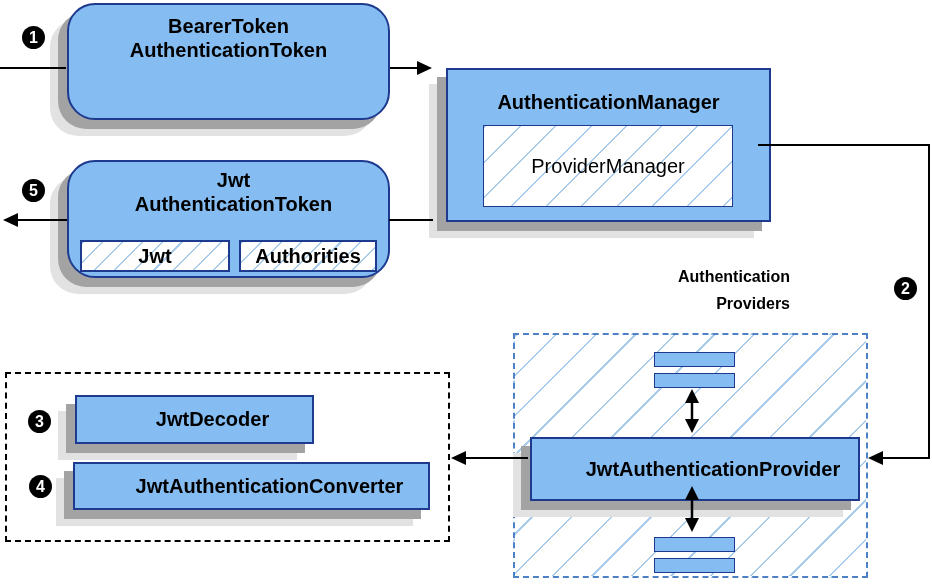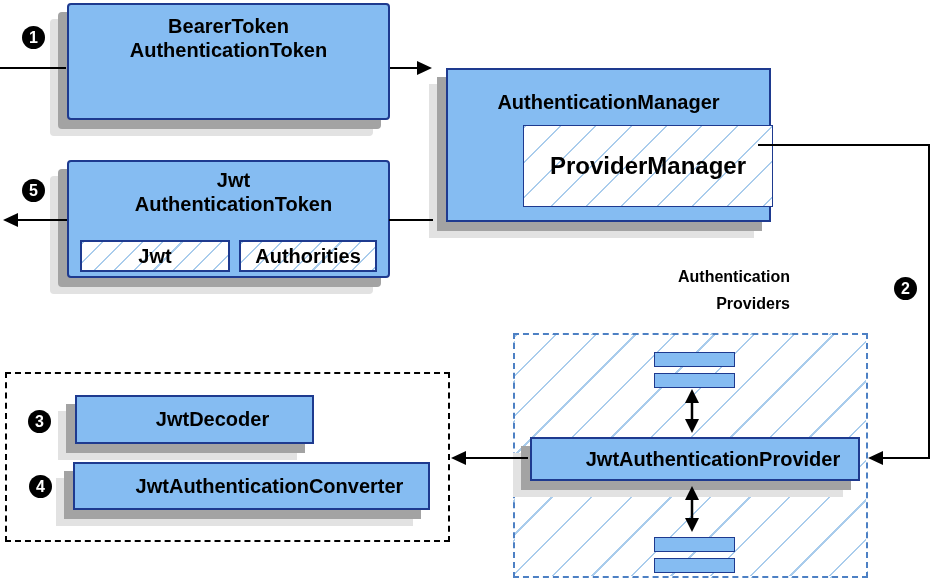--- a/index.html
+++ b/index.html
@@ -14,21 +14,21 @@
   }
   .node {
     position: absolute;
     background: #85BCF2;
     border: 2px solid #1E3A8F;
     box-sizing: border-box;
     box-shadow: -9px 9px 0 0 #A3A3A3, -17px 16px 0 0 #E2E2E2;
     font-weight: bold;
     text-align: center;
   }
-  .rounded { border-radius: 4px; }
+  .rounded { border-radius: 28px; }
   .node-title {
     font-size: 20px;
     line-height: 24px;
     font-weight: bold;
     white-space: pre-line;
     text-align: center;
   }
   .chip {
     position: absolute;
     box-sizing: border-box;
@@ -42,26 +42,25 @@
     align-items: center;
     justify-content: center;
   }
   .inner-hatched {
     position: absolute;
     box-sizing: border-box;
     border: 1.5px solid #1E3A8F;
     background:
       repeating-linear-gradient(135deg, #A9CCEC 0 1.5px, transparent 1.5px 25px),
       #ffffff;
-    font-size: 24px;
-    font-weight: bold;
-    display: flex;
-    align-items: center;
-    justify-content: center;
-    margin-left: 40px;
+    font-size: 20px;
+    font-weight: normal;
+    display: flex;
+    align-items: center;
+    justify-content: center;
   }
   .providers-area {
     position: absolute;
     left: 513px; top: 333px; width: 355px; height: 245px;
     box-sizing: border-box;
     border: 2px dashed #4D80C4;
     background:
       repeating-linear-gradient(135deg, #A9CCEC 0 1.6px, transparent 1.6px 28px),
       #ffffff;
   }
@@ -149,21 +148,21 @@
       <span>Authorities</span>
     </div>
   </div>
 
   <div class="free-label" style="left:595px; top:263px; width:195px;">Authentication
 Providers</div>
 
   <div class="providers-area">
     <div class="bar" style="left:139px; top:17px;"></div>
     <div class="bar" style="left:139px; top:38px;"></div>
-    <div class="flat-node" style="left:15px; top:102px; width:330px; height:44px;">
+    <div class="flat-node" style="left:15px; top:102px; width:330px; height:64px;">
       <span>JwtAuthenticationProvider</span>
     </div>
     <div class="bar" style="left:139px; top:202px;"></div>
     <div class="bar" style="left:139px; top:223px;"></div>
   </div>
 
   <div class="black-dashed-box">
     <div class="flat-node" style="left:68px; top:21px; width:239px; height:49px;">
       <span>JwtDecoder</span>
     </div>

